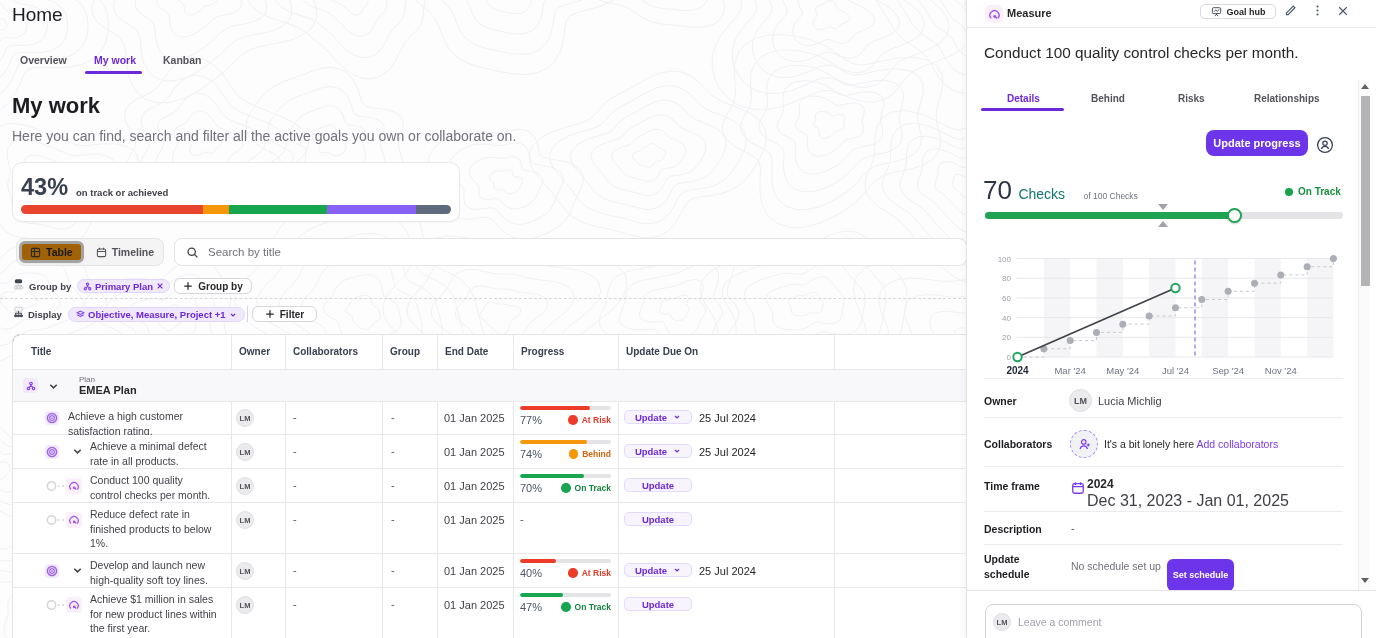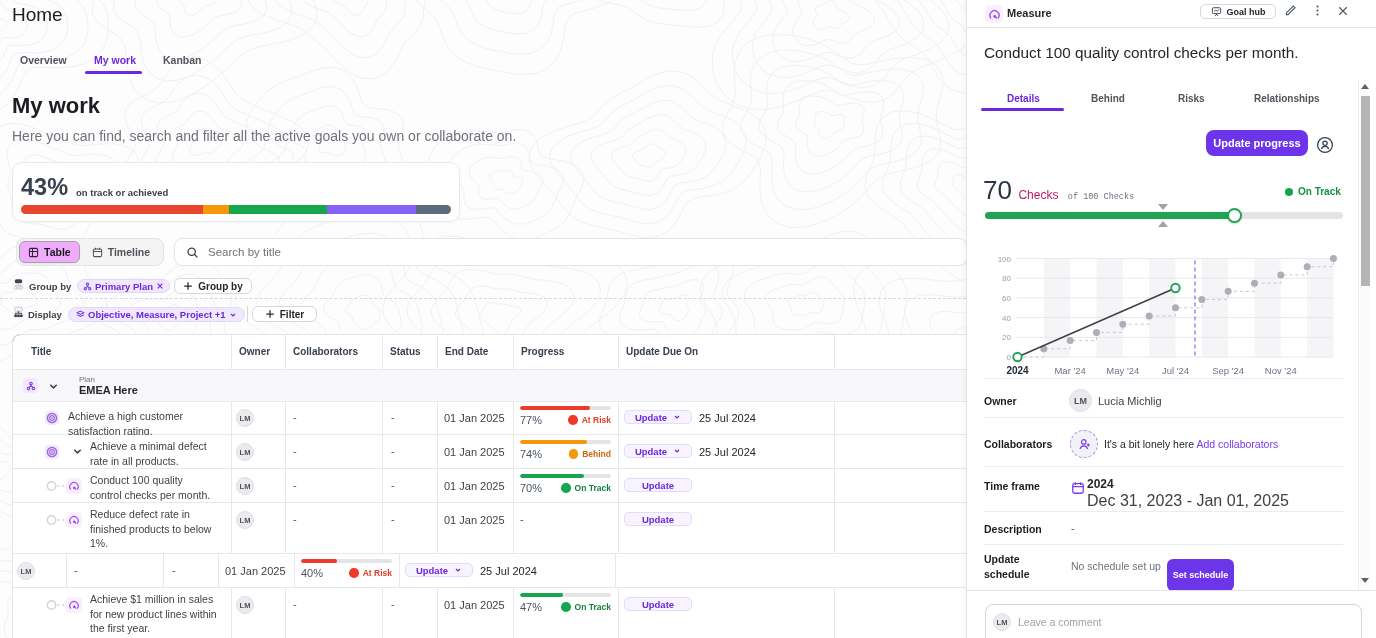--- a/index.html
+++ b/index.html
@@ -17,21 +17,21 @@
 .desc { left:12px; top:128px; font-size:14px; color:#71717a; }
 
 .card { left:12px; top:162px; width:448px; height:60px; background:#fff; border:1px solid #e9e9ec; border-radius:10px; box-shadow:0 1px 2px rgba(0,0,0,0.03); }
 .pct { left:21px; top:174px; font-size:23.5px; font-weight:700; color:#394150; }
 .pctlabel { left:76px; top:187px; font-size:9.5px; font-weight:600; color:#3f3f46; }
 .bigbar { left:21px; top:205px; width:430px; height:9px; border-radius:5px; overflow:hidden; display:flex; }
 .bigbar div { height:100%; }
 
 .seg { left:16px; top:238px; width:148px; height:28px; background:#f4f4f5; border:1px solid #e4e4e7; border-radius:8px; display:flex; align-items:center; padding:2px; }
 .segbtn { height:22px; border-radius:6px; display:flex; align-items:center; padding:0 8px; font-size:10.5px; font-weight:600; color:#52525b; gap:5px; white-space:nowrap;}
-.segbtn.active { background:#f0abfc; border:1px solid #a3a3a3; box-shadow:0 1px 2px rgba(0,0,0,.05); color:#18181b; font-weight:700;}
+.segbtn.active { background:#a16207; border:3px solid #a3a3a3; box-shadow:0 1px 2px rgba(0,0,0,.05); color:#18181b; font-weight:700;}
 .search { left:174px; top:238px; width:793px; height:28px; background:#fff; border:1px solid #e4e4e7; border-radius:8px; display:flex; align-items:center; padding-left:11px; gap:9px; }
 .search span { font-size:11.5px; color:#71717a; }
 
 .rowlbl { font-size:9.5px; font-weight:600; color:#3f3f46; }
 .pill { display:inline-flex; align-items:center; background:#f0e9fe; border:1px solid #e2d6fc; border-radius:8px; font-size:9.5px; font-weight:700; color:#6d28d9; gap:3px; white-space:nowrap; }
 .obtn { display:inline-flex; align-items:center; justify-content:center; background:#fff; border:1px solid #d7d7dc; border-radius:6px; font-size:10px; font-weight:700; color:#27272a; gap:5px; white-space:nowrap; }
 .dashsep { left:0px; top:298px; width:966px; border-top:1px dashed #d6d6db; }
 
 
 .table { left:12px; top:334px; width:1364px; height:304px; border:1px solid #e4e4e7; border-bottom:none; border-right:none; border-radius:8px 0 0 0; background:#0c4a6e; overflow:hidden; z-index:1;}
@@ -358,40 +358,40 @@
     <svg width="10" height="10" viewBox="0 0 12 12" stroke="#27272a" stroke-width="1.5">
         <path d="M6 1.5v9M1.5 6h9"></path>
       </svg>
     Filter</div>
 
   <div class="abs table">
     <div class="trow head">
       <div class="cell c1 hcell">Title</div>
       <div class="cell c2 hcell">Owner</div>
       <div class="cell c3 hcell">Collaborators</div>
-      <div class="cell c4 hcell">Status</div>
+      <div class="cell c4 hcell">Group</div>
       <div class="cell c5 hcell">End Date</div>
       <div class="cell c6 hcell">Progress</div>
       <div class="cell c7 hcell">Update Due On</div>
       <div class="cell c8"></div>
     </div>
     <div class="trow group">
       <div style="position:absolute; left:10px; top:8px; width:15px; height:15px;" class="objicon">
         <svg width="10" height="10" viewBox="0 0 16 16" fill="none" stroke="#7c3aed" stroke-width="1.8">
             <circle cx="8" cy="4" r="2"></circle>
             <circle cx="4" cy="12" r="2"></circle>
             <circle cx="12" cy="12" r="2"></circle>
             <path d="M8 6v2M8 8 5 10M8 8l3 2"></path>
           </svg>
       </div>
       <svg style="position:absolute; left:35px; top:11px;" width="11" height="11" viewBox="0 0 12 12" fill="none" stroke="#3f3f46" stroke-width="1.6">
           <path d="M2.5 4l3.5 3.5L9.5 4"></path>
         </svg>
       <div style="position:absolute; left:66px; top:5px; font-size:8px; color:#71717a;">Plan</div>
-      <div style="position:absolute; left:66px; top:14px; font-size:11px; font-weight:700; color:#27272a;">EMEA Here</div>
+      <div style="position:absolute; left:66px; top:14px; font-size:11px; font-weight:700; color:#27272a;">EMEA Plan</div>
     </div>
 
     <div class="trow" style="height:33px;">
       <div class="cell c1">
         <div class="objicon" style="position:absolute; left:32px; top:9px;">
           <svg width="12" height="12" viewBox="0 0 12 12">
               <circle cx="6" cy="6" r="5.3" fill="#9d64e3"></circle>
               <circle cx="6" cy="6" r="3.5" fill="none" stroke="#ecdcfc" stroke-width="1"></circle>
               <circle cx="6" cy="6" r="1.4" fill="none" stroke="#ecdcfc" stroke-width="1"></circle>
             </svg>
@@ -550,20 +550,33 @@
       <div class="cell c6">
           <div class="dash" style="position:absolute; left:6px; top:10px;">-</div>
         </div>
       <div class="cell c7">
         <div class="upbtn" style="top:9px;">Update</div>
       </div>
       <div class="cell c8"></div>
     </div>
 
     <div class="trow" style="height:34px;">
+      <div class="cell c1">
+        <div class="objicon" style="position:absolute; left:32px; top:10px;">
+          <svg width="12" height="12" viewBox="0 0 12 12">
+              <circle cx="6" cy="6" r="5.3" fill="#9d64e3"></circle>
+              <circle cx="6" cy="6" r="3.5" fill="none" stroke="#ecdcfc" stroke-width="1"></circle>
+              <circle cx="6" cy="6" r="1.4" fill="none" stroke="#ecdcfc" stroke-width="1"></circle>
+            </svg>
+        </div>
+        <svg style="position:absolute; left:59px; top:11px;" width="11" height="11" viewBox="0 0 12 12" fill="none" stroke="#3f3f46" stroke-width="1.6">
+            <path d="M2.5 4l3.5 3.5L9.5 4"></path>
+          </svg>
+        <div class="titletxt" style="position:absolute; left:77px; top:4px;">Develop and launch new<br>high-quality soft toy lines.</div>
+      </div>
       <div class="cell c2">
           <div class="avatar" style="position:absolute; left:4px; top:8px;">LM</div>
         </div>
       <div class="cell c3">
           <div class="dash" style="position:absolute; left:7px; top:10px;">-</div>
         </div>
       <div class="cell c4">
           <div class="dash" style="position:absolute; left:8px; top:10px;">-</div>
         </div>
       <div class="cell c5">
@@ -673,22 +686,22 @@
 
     <div class="upbtn-big">Update progress</div>
     <svg style="position:absolute; left:349px; top:136px;" width="18" height="18" viewBox="0 0 20 20" fill="none" stroke="#334155" stroke-width="1.4">
         <circle cx="10" cy="10" r="8.2"></circle>
         <circle cx="10" cy="8" r="2.4"></circle>
         <path d="M6 14.5c.6-2 2.2-3 4-3s3.4 1 4 3"></path>
       </svg>
 
     <div class="metric">
       <span style="font-size:26px; color:#2d3446;">70</span>
-      <span style="font-size:12px; color:#be185d; margin-left:2px;">Checks</span>
-      <span style="font-size:8.5px; font-weight:500; color:#6b7280; margin-left:5px;font-family:Liberation Mono, monospace;">of 100 Checks</span>
+      <span style="font-size:14px; color:#0f766e; margin-left:2px;">Checks</span>
+      <span style="font-size:8.5px; font-weight:500; color:#6b7280; margin-left:14px;">of 100 Checks</span>
     </div>
     <div class="ontrack"><i></i>On Track</div>
 
     <div class="slider-track">
       <div class="slider-fill"></div>
       <div class="slider-thumb"></div>
     </div>
     <svg style="position:absolute; left:191px; top:204px;" width="10" height="6" viewBox="0 0 10 6" fill="#a1a1aa">
         <path d="M0 0h10L5 6z"></path>
       </svg>

